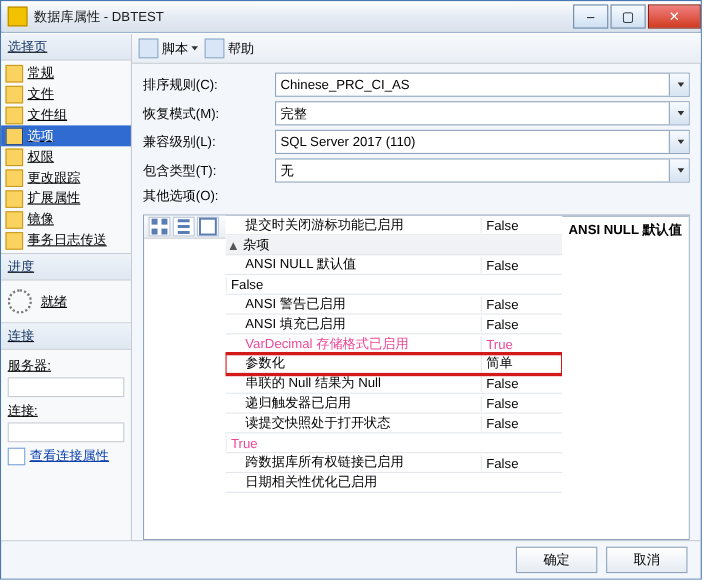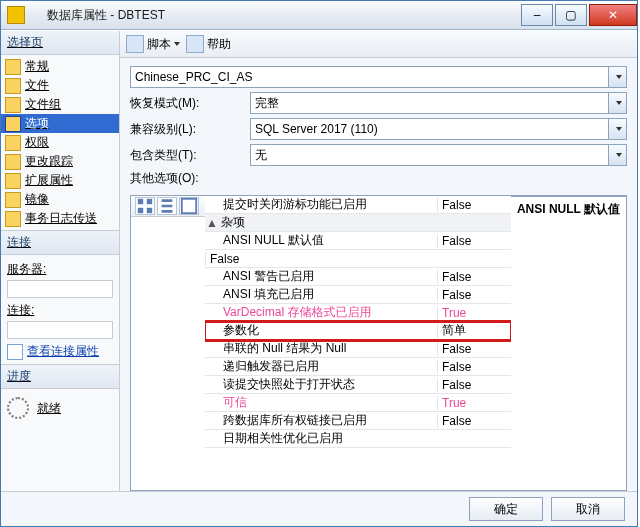--- a/index.html
+++ b/index.html
@@ -1,17 +1,17 @@
 <!DOCTYPE html>
 <html><head>
 <meta charset="utf-8">
 <style>
   html,body{margin:0;padding:0;font-family:"Microsoft YaHei","SimSun",Tahoma,sans-serif;font-size:12px;color:#000;background:#fff;}
   .window{width:636px;border:1px solid #4678b3;background:#eef2f7;box-shadow:0 0 0 1px #2b5797 inset;}
-  .titlebar{height:28px;background:linear-gradient(#fdfefe,#e8edf4 45%,#d9e1ec);display:flex;align-items:center;padding:0 0 0 6px;border-bottom:1px solid #9db5cc;gap:16px;}
+  .titlebar{height:28px;background:linear-gradient(#fdfefe,#e8edf4 45%,#d9e1ec);display:flex;align-items:center;padding:0 0 0 6px;border-bottom:1px solid #9db5cc;}
   .titlebar .ticon{width:16px;height:16px;background:#f2c200;border:1px solid #b58a00;margin-right:6px;}
   .titlebar .ttxt{flex:1;color:#1a1a1a;}
   .winbtns{display:flex;}
   .winbtn{width:30px;height:20px;margin-left:2px;border:1px solid #6a88a8;background:linear-gradient(#f7fbff,#cfe0f2);display:flex;align-items:center;justify-content:center;font-family:Arial;cursor:default;}
   .winbtn.close{width:46px;background:linear-gradient(#f08080,#d13a1f);color:#fff;border-color:#8d1d0c;}
   .body{display:flex;height:460px;background:#f3f6fa;border-top:1px solid #fff;}
   .left{width:118px;border-right:1px solid #c7ccd4;background:#f7f9fb;display:flex;flex-direction:column;text-decoration:underline;}
   .panehdr{padding:3px 6px;background:linear-gradient(#eef3f9,#dfe7f1);border-bottom:1px solid #c7ccd4;color:#1a3b66;font-weight:normal;}
   .navlist{padding:2px 0;}
   .navitem{display:flex;align-items:center;padding:1px 4px;cursor:default;}
@@ -108,57 +108,58 @@
             <div class="nicon"></div>
             <span>镜像</span>
           </div>
         <div class="navitem">
             <div class="nicon"></div>
             <span>事务日志传送</span>
           </div>
       </div>
 
       <div class="sect">
+        <div class="panehdr">进度</div>
+        <div class="prog">
+          <div class="spinner"></div>
+          <span>就绪</span>
+        </div>
+      </div>
+
+      <div class="sect">
         <div class="panehdr">连接</div>
         <div class="connbox">
           <div class="connlbl">服务器:</div>
           <div class="connval"></div>
           <div class="connlbl">连接:</div>
           <div class="connval"></div>
           <div class="linklike">
             <div class="nicon"></div>
             <span>查看连接属性</span>
           </div>
         </div>
       </div>
-
-      <div class="sect">
-        <div class="panehdr">进度</div>
-        <div class="prog">
-          <div class="spinner"></div>
-          <span>就绪</span>
-        </div>
-      </div>
     </div>
 
     <div class="right">
       <div class="toolbar">
         <div class="tbtn">
           <div class="ticon2"></div>
           <span>脚本</span>
           <div class="tdrop"></div>
         </div>
         <div class="tbtn">
           <div class="ticon2"></div>
           <span>帮助</span>
         </div>
       </div>
 
       <div class="form">
         <div class="frow">
+          <label>排序规则(C):</label>
           <div class="fsel">
               <span>Chinese_PRC_CI_AS</span>
               <div class="ddbtn">
                 <div class="tdrop"></div>
               </div>
             </div>
         </div>
         <div class="frow">
           <label>恢复模式(M):</label>
           <div class="fsel">
@@ -250,21 +251,20 @@
             </div>
             <div class="grow">
               <span class="gname">递归触发器已启用</span>
               <span class="gval">False</span>
             </div>
             <div class="grow">
               <span class="gname">读提交快照处于打开状态</span>
               <span class="gval">False</span>
             </div>
             <div class="grow dim">
-              <span class="gname">可信</span>
               <span class="gval">True</span>
             </div>
             <div class="grow">
               <span class="gname">跨数据库所有权链接已启用</span>
               <span class="gval">False</span>
             </div>
             <div class="grow">
               <span class="gname">日期相关性优化已启用</span>
             </div>
           </div>

